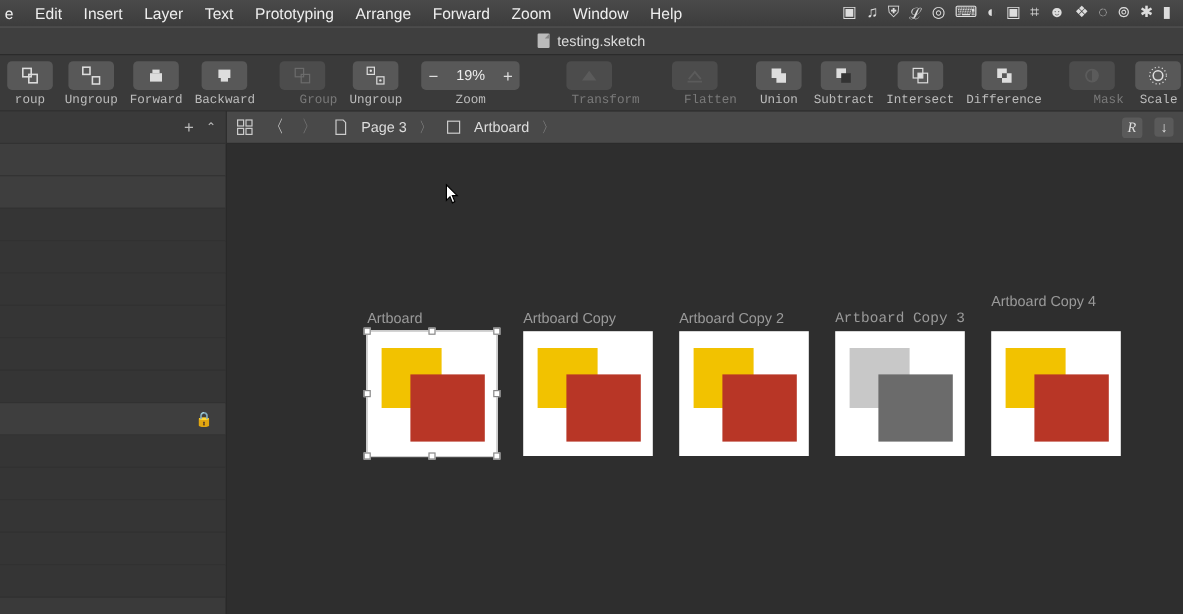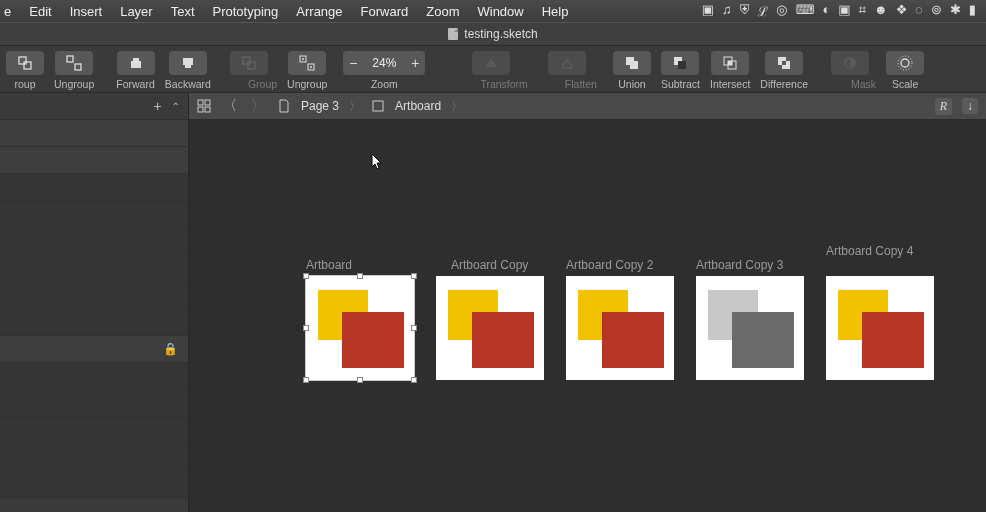--- a/index.html
+++ b/index.html
@@ -20,21 +20,21 @@
 
   
   .toolbar { height: 47px; background: #3a3a3a; display: flex; align-items: center; padding: 2px 6px 0 6px; border-bottom: 1px solid #2b2b2b; }
   .toolgroup { display: flex; flex-direction: column; align-items: center; margin-right: 10px; }
   .toolgroup.wide { margin-right: 16px; }
   .btn-row { display: flex; gap: 4px; }
   .tbtn { width: 38px; height: 24px; background: #585858; border-radius: 4px; display:flex; align-items:center; justify-content:center; }
   .tbtn svg { width: 16px; height: 16px; fill: #ddd; }
   .tbtn.disabled svg { opacity: .4; }
   .tbtn.disabled { opacity: .6; }
-  .tlabel { font-size: 10.5px; color: #bcbcbc; margin-top: 3px; text-align:right; white-space: nowrap; }
+  .tlabel { font-size: 10.5px; color: #bcbcbc; margin-top: 3px; text-align:right; white-space: nowrap; font-family: Liberation Mono, monospace; }
   .tlabel.dim { color: #7a7a7a; margin-left: 27px; }
   .zoomctl { display:flex; align-items:center; background:#585858; border-radius:4px; height:24px; }
   .zoomctl .zb { width:20px; text-align:center; color:#ddd; font-size:14px; line-height:22px; }
   .zoomctl .zv { width:42px; text-align:center; color:#eee; font-size:12px; }
 
   
   .main { display: flex; height: calc(512px - 22px - 24px - 47px); }
 
   
   .leftpanel { width: 189px; background: #3a3a3a; display:flex; flex-direction:column; border-right: 1px solid #262626; }
@@ -190,21 +190,21 @@
           </svg>
         </div>
       </div>
     <div class="tlabel">Ungroup</div>
   </div>
 
   <div class="toolgroup wide">
     <div class="btn-row">
       <div class="zoomctl">
         <span class="zb">−</span>
-        <span class="zv">24%</span>
+        <span class="zv">19%</span>
         <span class="zb">+</span>
       </div>
     </div>
     <div class="tlabel">Zoom</div>
   </div>
 
   <div style="width:12px"></div>
 
   <div class="toolgroup">
     <div class="btn-row">
@@ -366,31 +366,31 @@
               <div class="h tl"></div>
               <div class="h tm"></div>
               <div class="h tr"></div>
               <div class="h ml"></div>
               <div class="h mr"></div>
               <div class="h bl"></div>
               <div class="h bm"></div>
               <div class="h br"></div>
             </div>
           </div>
-          <div class="artlabel" style="left: 262px; top: 138px;">Artboard Copy</div>
+          <div class="artlabel" style="left: 247px; top: 138px;">Artboard Copy</div>
           <div class="artboard" style="left: 247px; top: 156px;">
             <div class="sq1"></div>
             <div class="sq2"></div>
           </div>
           <div class="artlabel" style="left: 377px; top: 138px;">Artboard Copy 2</div>
           <div class="artboard" style="left: 377px; top: 156px;">
             <div class="sq1"></div>
             <div class="sq2"></div>
           </div>
-          <div class="artlabel" style="left: 507px; top: 138px;">Artboard Copy 3</div>
+          <div class="artlabel" style="left: 507px; top: 138px; font-family: Liberation Mono, monospace;">Artboard Copy 3</div>
           <div class="artboard gray" style="left: 507px; top: 156px;">
             <div class="sq1"></div>
             <div class="sq2"></div>
           </div>
           <div class="artlabel" style="left: 637px; top: 124px;">Artboard Copy 4</div>
           <div class="artboard" style="left: 637px; top: 156px;">
             <div class="sq1"></div>
             <div class="sq2"></div>
           </div>
         </div>

